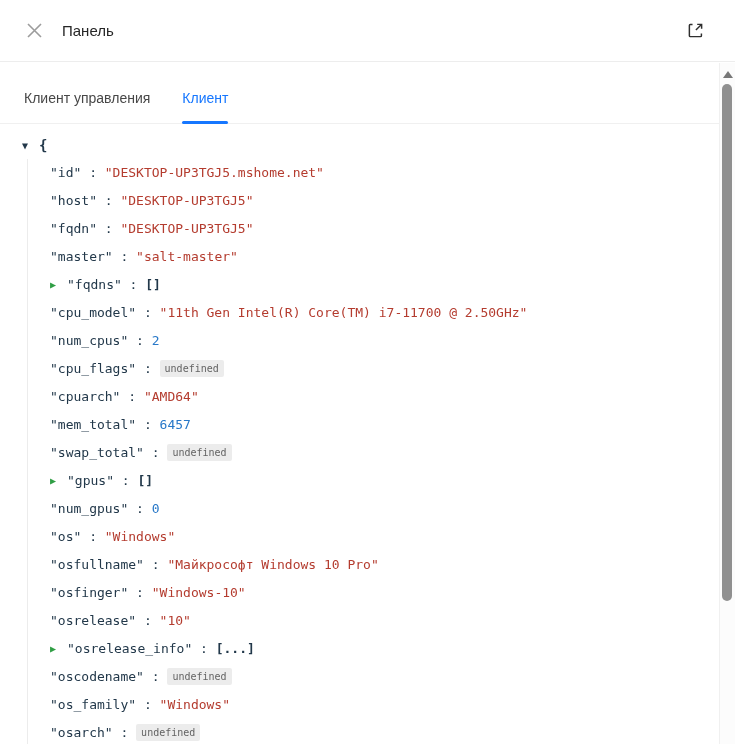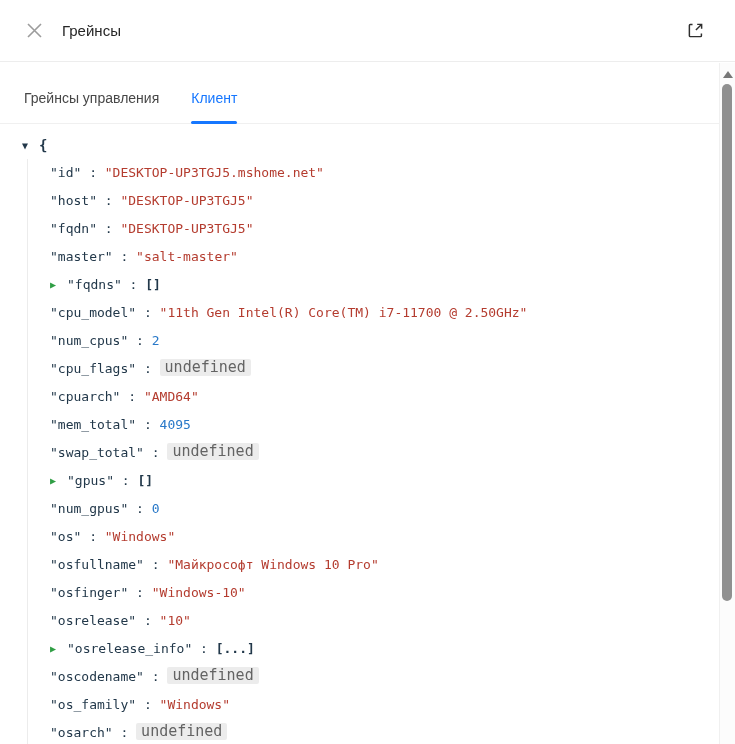--- a/index.html
+++ b/index.html
@@ -38,21 +38,21 @@
   .row.child{padding-left:28px;}
   .arrow{display:inline-block; width:11px; margin-right:6px; font-size:10px;
     cursor:pointer; vertical-align:1px;}
   .arrow.expanded{color:var(--key-color);}
   .arrow.collapsed{color:var(--green);}
   .token{font-weight:bold; font-size:14px; color:var(--key-color);}
   .key,.sep{color:var(--key-color);}
   .val.string{color:var(--string-color);}
   .val.number{color:var(--number-color);}
   .val.array{font-weight:bold; color:var(--key-color);}
-  .badge{display:inline-block; font-size:15px; line-height:17px; padding:0 5px;
+  .badge{display:inline-block; font-size:10px; line-height:17px; padding:0 5px;
     background:var(--badge-bg); color:var(--badge-text); border-radius:2px;
     vertical-align:1px;}
 
   
   .scrollbar{position:absolute; top:63px; right:0; bottom:0; width:16px;
     background:#fcfcfc; border-left:1px solid #f0f0f0; cursor:default;}
   .sb-arrow{position:absolute; top:8px; left:50%; transform:translateX(-50%);
     width:0; height:0; border-left:5px solid transparent;
     border-right:5px solid transparent; border-bottom:7px solid #777;}
   .sb-thumb{position:absolute; top:21px; left:2px; width:10px; height:517px;
@@ -62,54 +62,54 @@
 <body>
 
 <div class="drawer">
 
   <header class="drawer-header">
     <button class="icon-btn btn-close">
       <svg width="17" height="17" viewBox="0 0 17 17">
         <path d="M2 2 L15 15 M15 2 L2 15" stroke="#9c9c9c" stroke-width="1.6" fill="none"></path>
       </svg>
     </button>
-    <h1 class="drawer-title">Грейнсы</h1>
+    <h1 class="drawer-title">Панель</h1>
     <button class="icon-btn btn-external">
       <svg width="19" height="19" viewBox="0 0 18 18">
         <path d="M6.2 3.4 H4 C3.45 3.4 3.2 3.7 3.2 4.2 V14 C3.2 14.5 3.5 14.8 4 14.8 H13.8 C14.3 14.8 14.6 14.5 14.6 14 V11.8" fill="none" stroke="#2f2f2f" stroke-width="1.4"></path>
         <path d="M9.4 8.6 L14.4 3.6" fill="none" stroke="#2f2f2f" stroke-width="1.4"></path>
         <path d="M10.6 3.2 H14.8 V7.4" fill="none" stroke="#2f2f2f" stroke-width="1.4"></path>
       </svg>
     </button>
   </header>
 
   <nav class="tabs">
     <div class="tab">
-      <span>Грейнсы управления</span>
+      <span>Клиент управления</span>
     </div>
     <div class="tab active">
       <span>Клиент</span>
       <div class="inkbar"></div>
     </div>
   </nav>
 
   <main class="content">
     <div class="guide"></div>
     <div id="json-tree">
         <div class="row root"><span class="arrow expanded">▼</span><span class="token">{</span></div>
         <div class="row child"><span class="key">"id"</span><span class="sep"> : </span><span class="val string">"DESKTOP-UP3TGJ5.mshome.net"</span></div>
         <div class="row child"><span class="key">"host"</span><span class="sep"> : </span><span class="val string">"DESKTOP-UP3TGJ5"</span></div>
         <div class="row child"><span class="key">"fqdn"</span><span class="sep"> : </span><span class="val string">"DESKTOP-UP3TGJ5"</span></div>
         <div class="row child"><span class="key">"master"</span><span class="sep"> : </span><span class="val string">"salt-master"</span></div>
         <div class="row child"><span class="arrow collapsed">▶</span><span class="key">"fqdns"</span><span class="sep"> : </span><span class="val array">[]</span></div>
         <div class="row child"><span class="key">"cpu_model"</span><span class="sep"> : </span><span class="val string">"11th Gen Intel(R) Core(TM) i7-11700 @ 2.50GHz"</span></div>
         <div class="row child"><span class="key">"num_cpus"</span><span class="sep"> : </span><span class="val number">2</span></div>
         <div class="row child"><span class="key">"cpu_flags"</span><span class="sep"> : </span><span class="badge">undefined</span></div>
         <div class="row child"><span class="key">"cpuarch"</span><span class="sep"> : </span><span class="val string">"AMD64"</span></div>
-        <div class="row child"><span class="key">"mem_total"</span><span class="sep"> : </span><span class="val number">4095</span></div>
+        <div class="row child"><span class="key">"mem_total"</span><span class="sep"> : </span><span class="val number">6457</span></div>
         <div class="row child"><span class="key">"swap_total"</span><span class="sep"> : </span><span class="badge">undefined</span></div>
         <div class="row child"><span class="arrow collapsed">▶</span><span class="key">"gpus"</span><span class="sep"> : </span><span class="val array">[]</span></div>
         <div class="row child"><span class="key">"num_gpus"</span><span class="sep"> : </span><span class="val number">0</span></div>
         <div class="row child"><span class="key">"os"</span><span class="sep"> : </span><span class="val string">"Windows"</span></div>
         <div class="row child"><span class="key">"osfullname"</span><span class="sep"> : </span><span class="val string">"Майкрософт Windows 10 Pro"</span></div>
         <div class="row child"><span class="key">"osfinger"</span><span class="sep"> : </span><span class="val string">"Windows-10"</span></div>
         <div class="row child"><span class="key">"osrelease"</span><span class="sep"> : </span><span class="val string">"10"</span></div>
         <div class="row child"><span class="arrow collapsed">▶</span><span class="key">"osrelease_info"</span><span class="sep"> : </span><span class="val array">[...]</span></div>
         <div class="row child"><span class="key">"oscodename"</span><span class="sep"> : </span><span class="badge">undefined</span></div>
         <div class="row child"><span class="key">"os_family"</span><span class="sep"> : </span><span class="val string">"Windows"</span></div>

